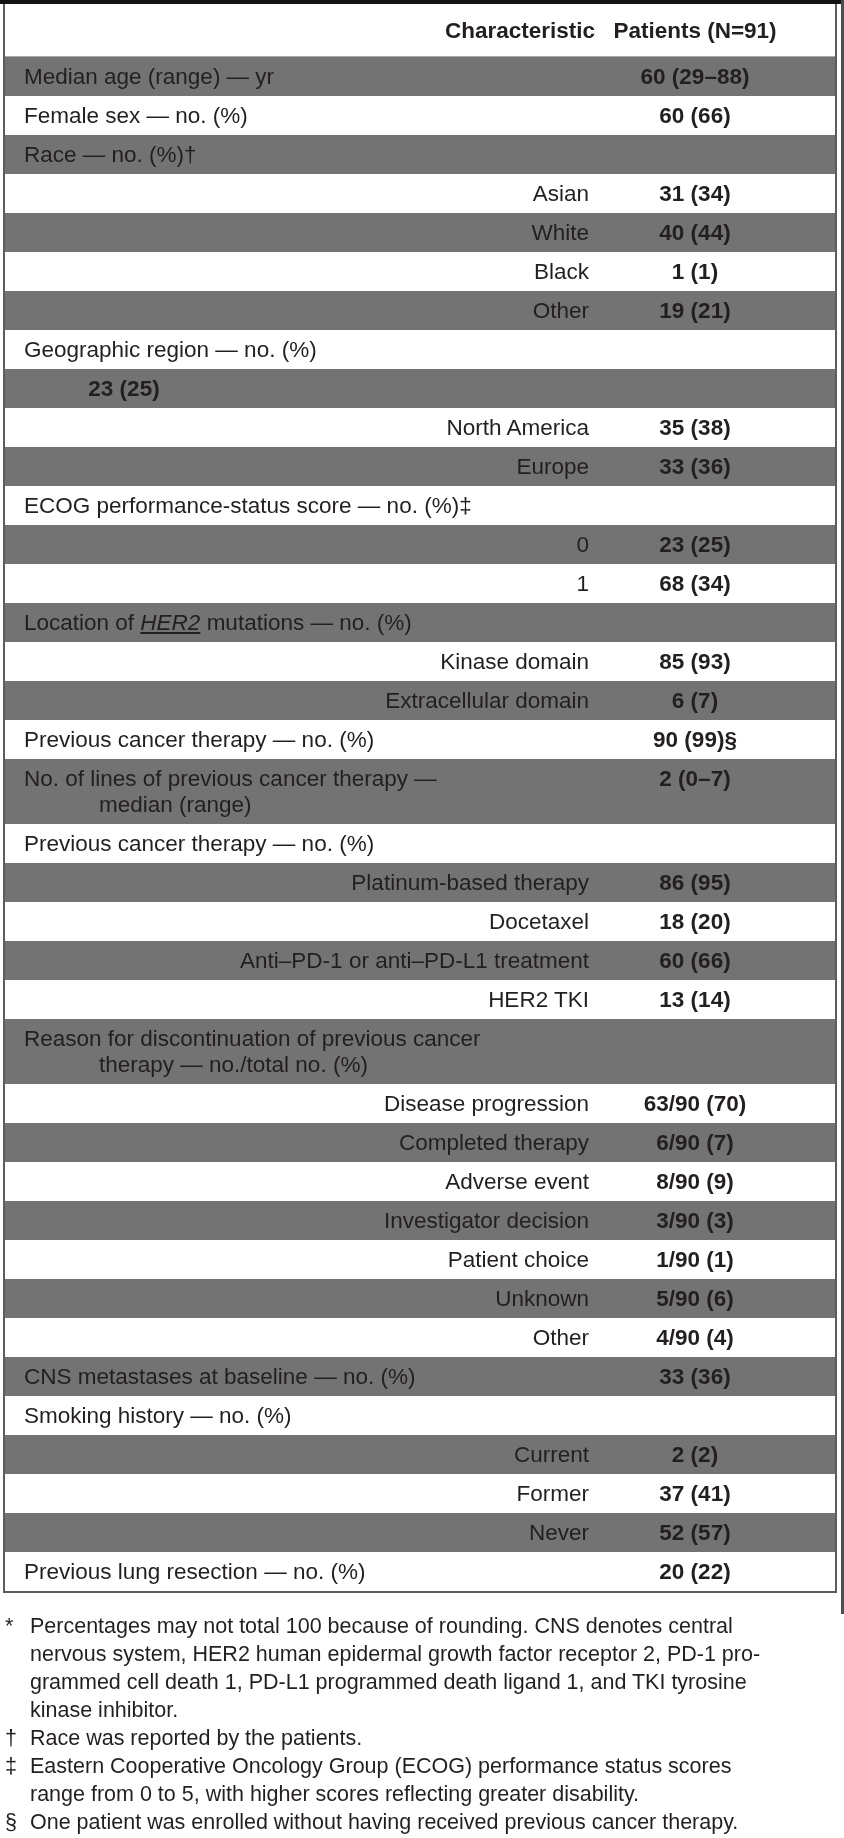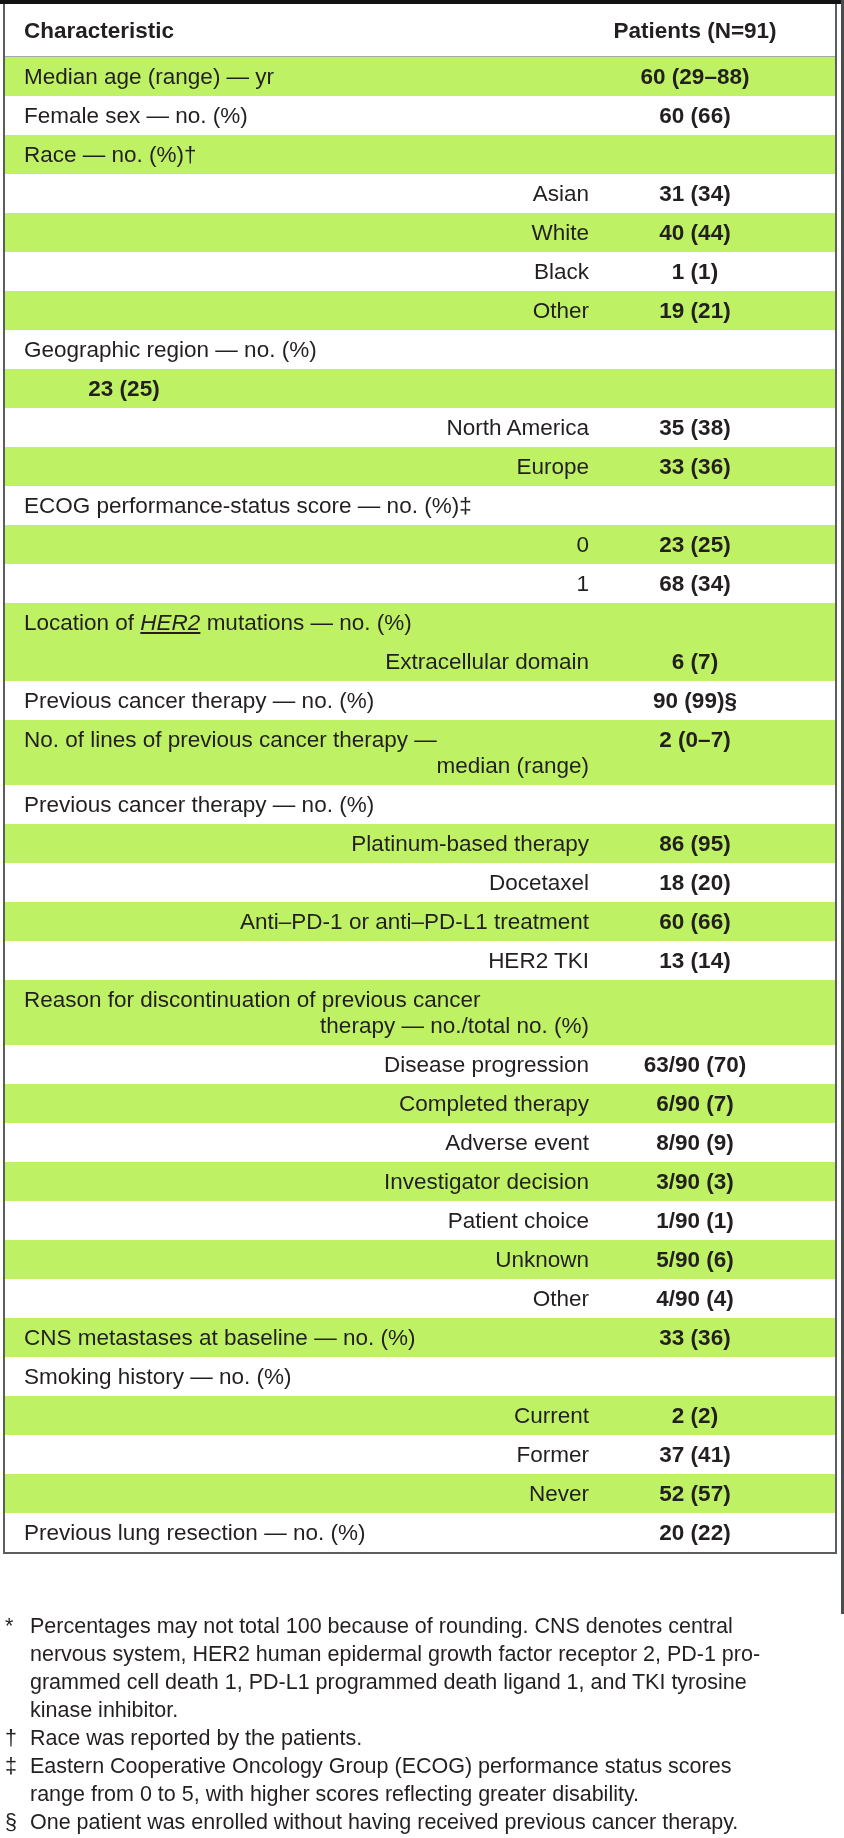--- a/index.html
+++ b/index.html
@@ -26,31 +26,31 @@
     border-right: 2px solid #5c5d5f;
     border-bottom: 2px solid #5c5d5f;
     background: #ffffff;
   }
   .thead {
     display: flex; align-items: flex-start;
     padding: 14px 19px 12px 19px;
     border-bottom: 1.5px solid #a7a8aa;
     font-size: 22.5px; font-weight: bold; line-height: 26px;
   }
-  .thead .hc1 { flex: 1; }
+  .thead .hc1 { flex: 1; text-align: right; }
   .thead .hc2 { flex: 0 0 200px; margin-right: 21px; text-align: center; white-space: nowrap; }
   .tbody .row {
     display: flex; align-items: flex-start;
     padding: 6.5px 19px;
     font-size: 22.5px; line-height: 26px;
   }
-  .tbody .row.odd { background: #bef264; }
+  .tbody .row.odd { background: #737373; }
   .row .lbl { flex: 1; padding-right: 6px; }
   .row .lbl.ind1 { padding-left: 40px; text-align: right; }
-  .row .lbl .line2 { padding-left: 75px; text-align: right; }
+  .row .lbl .line2 { padding-left: 75px; }
   .row .lbl .it { font-style: italic; text-decoration: underline; }
   .row .val {
     flex: 0 0 200px; margin-right: 21px;
     text-align: center; white-space: nowrap; font-weight: bold;
   }
   .footnotes {
     position: absolute; top: 1612px; left: 3px;
     width: 838px;
     font-size: 21.5px; line-height: 28px;
   }
@@ -150,20 +150,26 @@
           <div>1</div>
         </div>
         <div class="val">68 (34)</div>
       </div>
       <div class="row odd">
         <div class="lbl">
           <div><span>Location of </span><span class="it">HER2</span><span> mutations — no. (%)</span></div>
         </div>
         <div class="val"></div>
       </div>
+      <div class="row even">
+        <div class="lbl ind1">
+          <div>Kinase domain</div>
+        </div>
+        <div class="val">85 (93)</div>
+      </div>
       <div class="row odd">
         <div class="lbl ind1">
           <div>Extracellular domain</div>
         </div>
         <div class="val">6 (7)</div>
       </div>
       <div class="row even">
         <div class="lbl">
           <div>Previous cancer therapy — no. (%)</div>
         </div>

